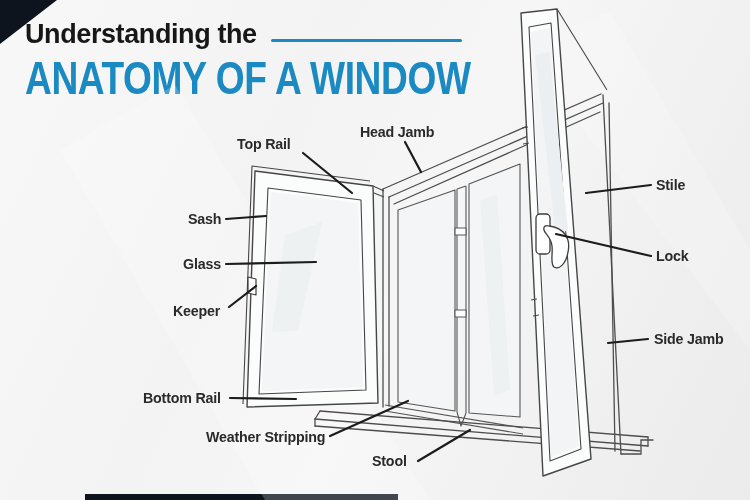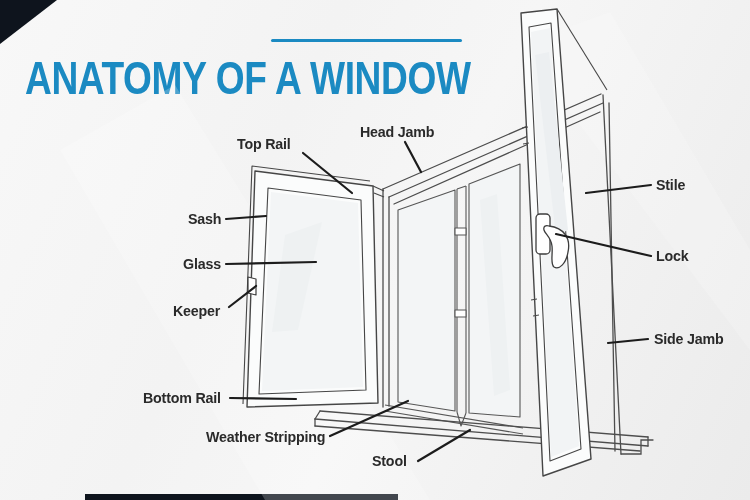--- a/index.html
+++ b/index.html
@@ -41,20 +41,21 @@
   }
 </style>
 </head>
 <body>
 
 <div class="stage">
 
   <div class="corner-accent"></div>
   <div class="bottom-accent"></div>
 
+  <div class="kicker">Understanding the</div>
   <div class="kicker-rule"></div>
   <div class="big-title">ANATOMY OF A WINDOW</div>
 
   <svg class="diagram-svg" width="750" height="500" viewBox="0 0 750 500">
 
     <g>
       <polygon points="60,150 175,85 430,500 265,500" fill="#ffffff" opacity="0.22"></polygon>
       <polygon points="520,45 610,12 750,250 750,350" fill="#ffffff" opacity="0.18"></polygon>
     </g>
 

